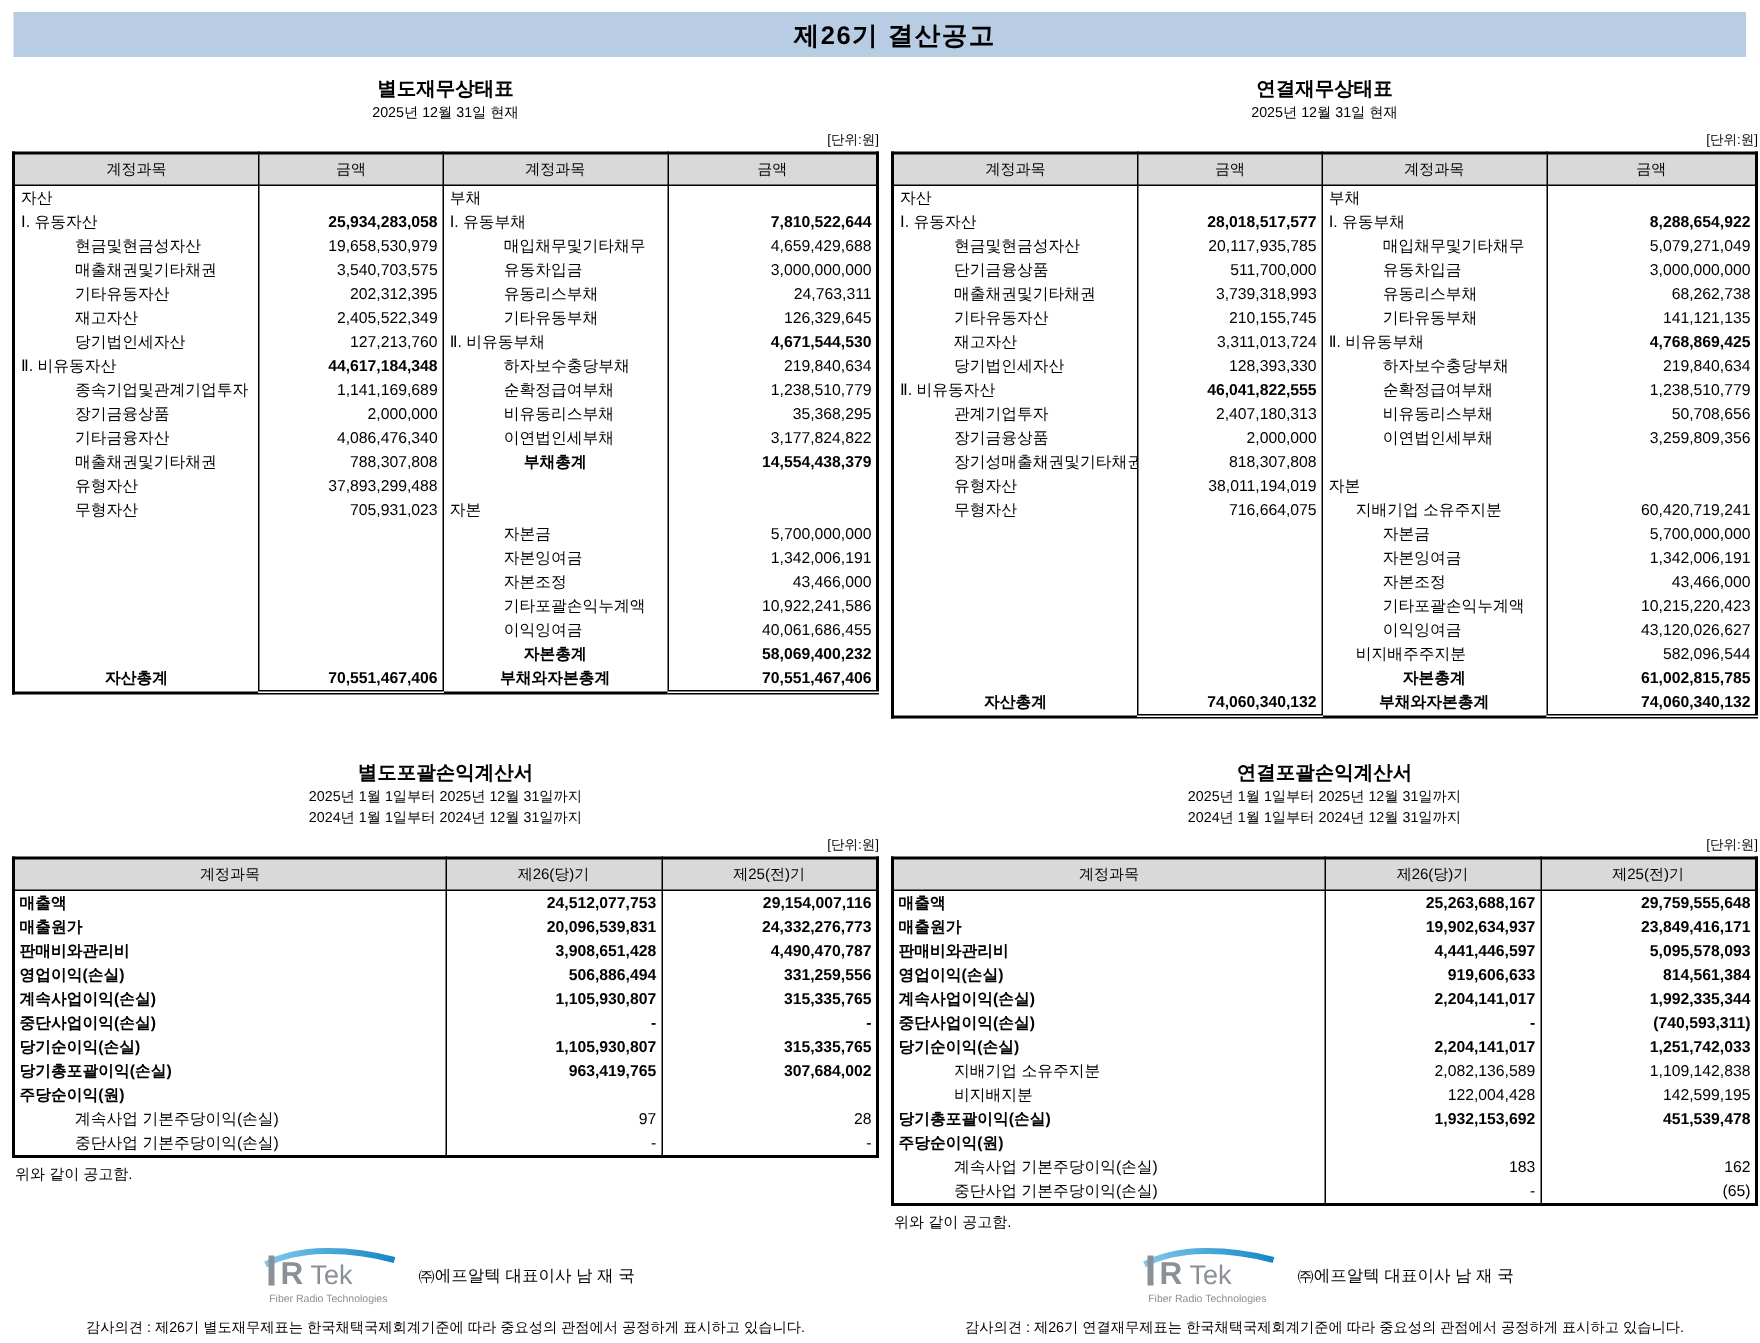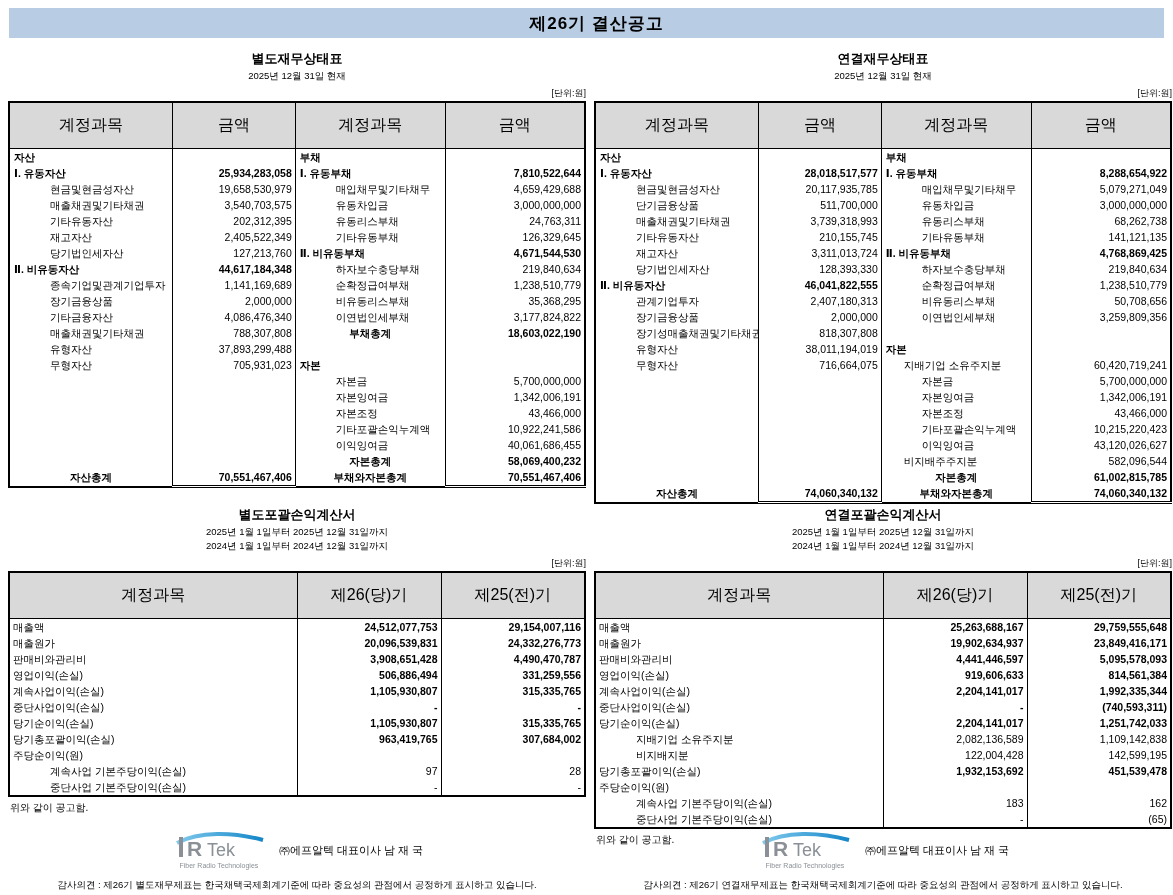--- a/index.html
+++ b/index.html
@@ -16,35 +16,35 @@
   .cols{display:flex;gap:8px;padding:0 8px;margin-top:4px;}
   .col{width:578px;flex:0 0 578px;}
   .sec-bs{height:448px;}
   .sec-is{height:318px;}
   .stmt-title{font-size:13px;font-weight:bold;text-align:center;margin-top:8px;}
   .stmt-date{font-size:9.5px;text-align:center;margin-top:2px;line-height:12px;}
   .unit{font-size:9px;text-align:right;margin-top:5px;margin-bottom:1px;}
   table{border-collapse:collapse;width:100%;table-layout:fixed;border:2px solid #000;}
   th{
     background:#d9d9d9;border:1px solid #000;font-weight:normal;
-    font-size:16px;height:20px;padding:12px;
+    font-size:10px;height:20px;padding:0;
   }
   td{
     border-left:1px solid #000;border-right:1px solid #000;
     font-size:10.5px;height:16px;line-height:16px;padding:0 3px;
     white-space:nowrap;overflow:hidden;
   }
   td.num{text-align:right;}
   td.b{font-weight:bold;}
-  td.lab-sec,td.lab-sub{font-weight:bold;padding-left:4px;}
+  td.lab-sec,td.lab-sub{font-weight:normal;padding-left:4px;}
   td.lab-item{padding-left:40px;}
   td.lab-item2{padding-left:22px;}
   td.lab-tot{font-weight:bold;text-align:center;}
   td.dbl{border-bottom:3px double #000;}
-  .is-table td.lab-b{font-weight:normal;padding-left:3px;}
+  .is-table td.lab-b{font-weight:bold;padding-left:3px;}
   .is-table td.lab-sub2{padding-left:40px;}
   .notice{font-size:10px;margin-top:4px;padding-left:2px;}
   .footer{margin-top:6px;}
   .logo-row{display:flex;align-items:center;justify-content:center;gap:12px;height:40px;}
   .logo{width:96px;text-align:center;flex:0 0 96px;}
   .logo-tagline{font-size:7px;color:#8a9096;margin-top:-3px;white-space:nowrap;}
   .company{font-size:11px;font-weight:normal;white-space:nowrap;}
   .audit{font-size:9.5px;text-align:center;margin-top:9px;}
 </style>
 </head>
@@ -138,21 +138,21 @@
             <tr>
               <td class="lab-item">기타금융자산</td>
               <td class="num">4,086,476,340</td>
               <td class="lab-item">이연법인세부채</td>
               <td class="num">3,177,824,822</td>
             </tr>
             <tr>
               <td class="lab-item">매출채권및기타채권</td>
               <td class="num">788,307,808</td>
               <td class="lab-tot">부채총계</td>
-              <td class="num b">18,603,022,190</td>
+              <td class="num b">14,554,438,379</td>
             </tr>
             <tr>
               <td class="lab-item">유형자산</td>
               <td class="num">37,893,299,488</td>
               <td class="lab-item"></td>
               <td class="num"></td>
             </tr>
             <tr>
               <td class="lab-item">무형자산</td>
               <td class="num">705,931,023</td>

